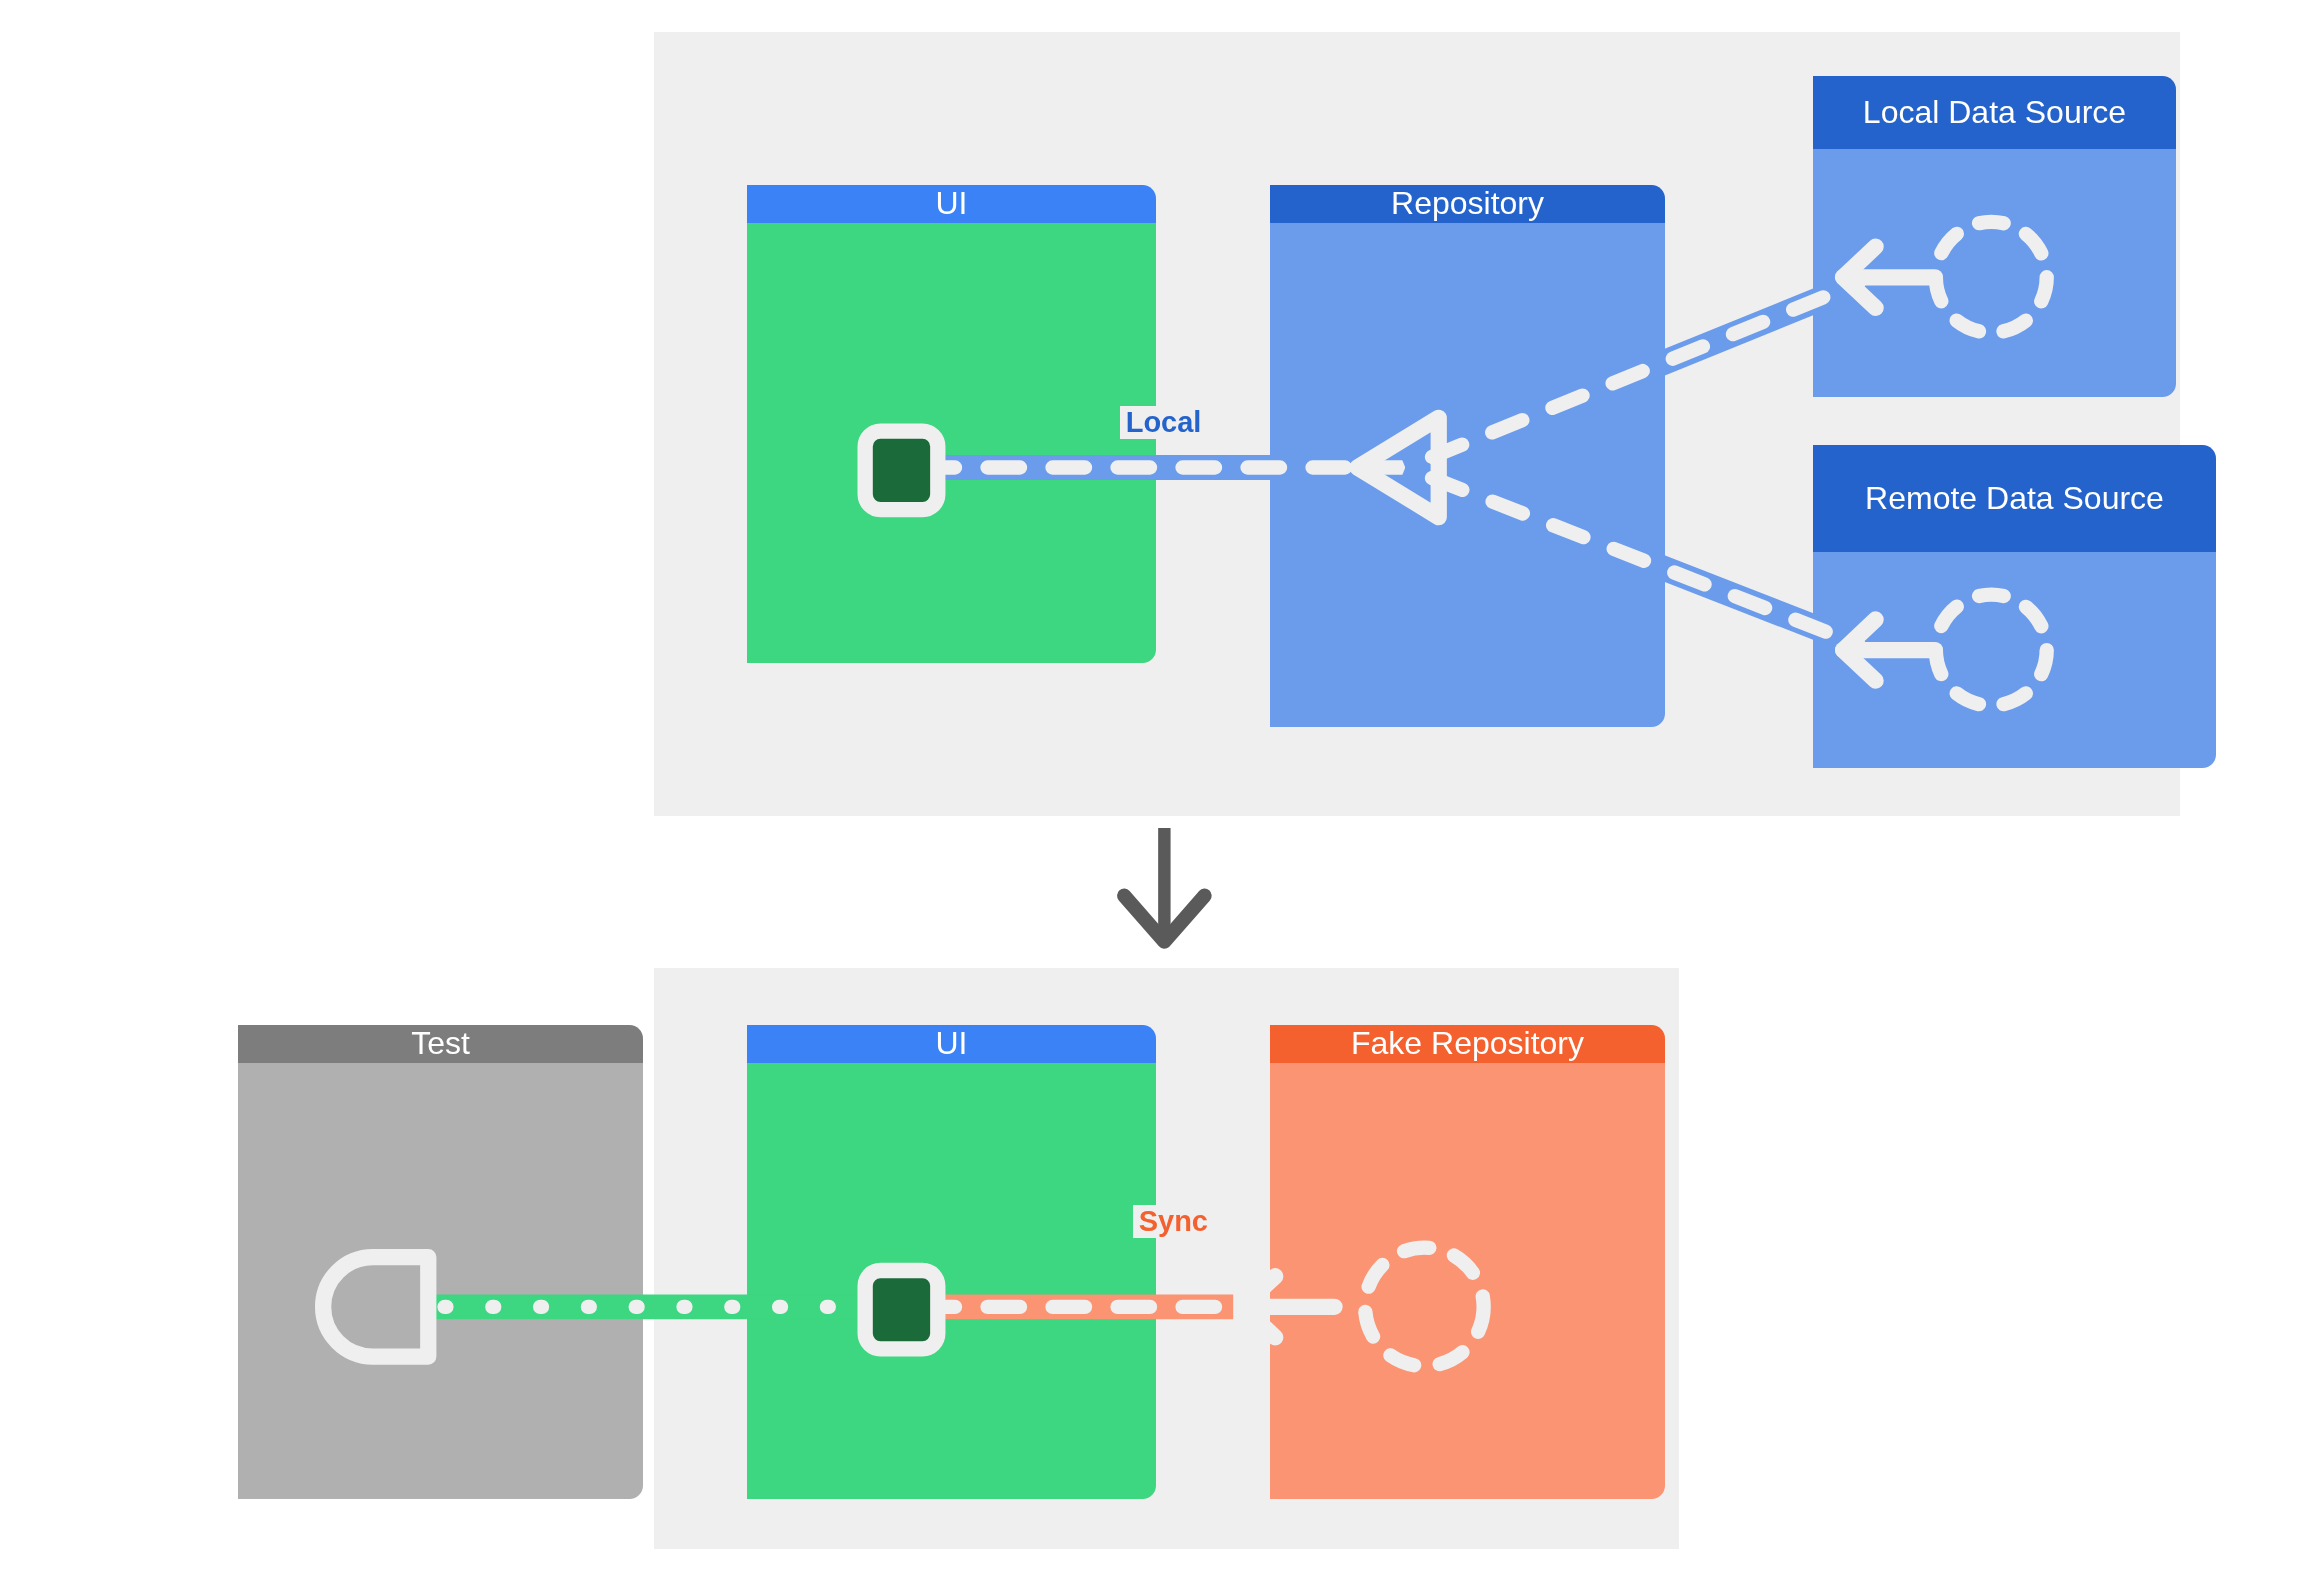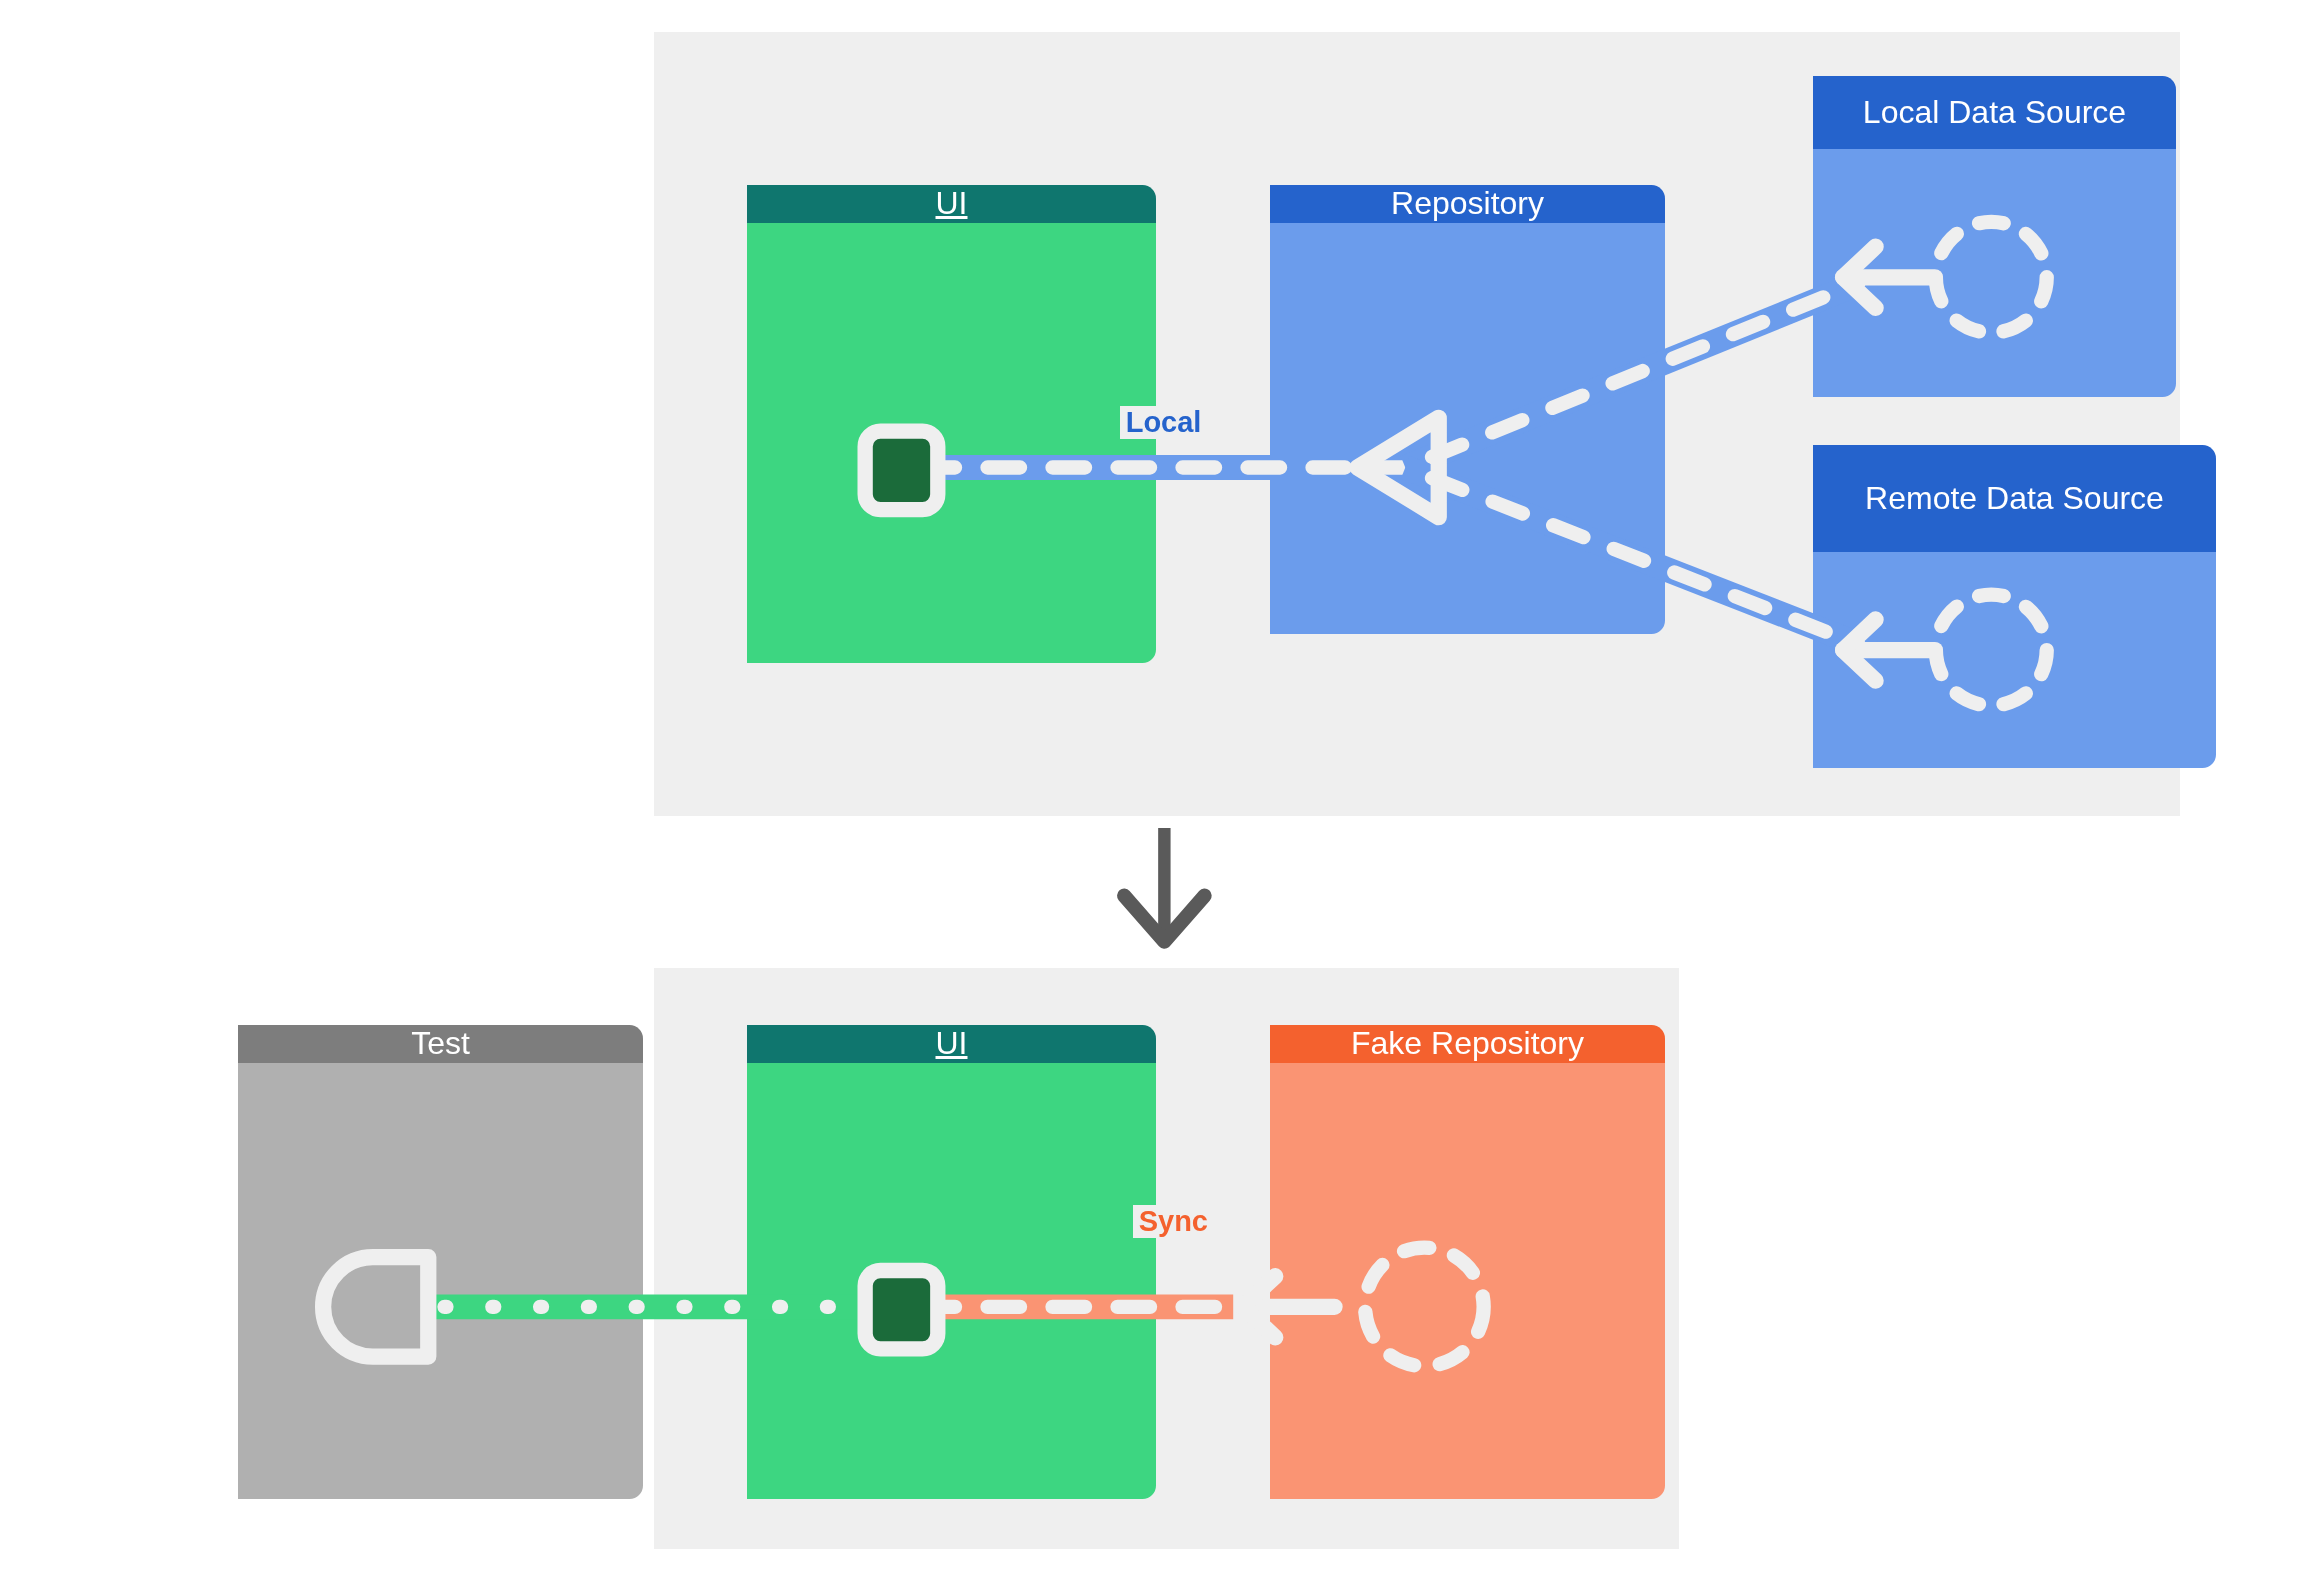--- a/index.html
+++ b/index.html
@@ -45,21 +45,21 @@
     font-weight: 400;
     padding: 0 9.6px;
     box-sizing: border-box;
   }
   .card-body {
     flex: 1 1 auto;
     position: relative;
   }
 
   
-  .v-green  .card-header { background: #0f766e; text-decoration: underline; }
+  .v-green  .card-header { background: #3b82f6; }
   .v-green  .card-body   { background: #3dd681; }
   .v-blue   .card-header { background: #2563cc; }
   .v-blue   .card-body   { background: #6b9cec; }
   .v-orange .card-header { background: #f4612e; }
   .v-orange .card-body   { background: #fa9473; }
   .v-grey   .card-header { background: #7d7d7d; }
   .v-grey   .card-body   { background: #b0b0b0; }
 
   
   .overlay {
@@ -88,21 +88,21 @@
 
 <div id="canvas">
 
   <div class="panel" style="left:654px; top:32px; width:1526px; height:784px;"></div>
 
   <div class="card v-green" style="left:703px; top:185px; width:409px; height:478px;">
     <div class="card-header">UI</div>
     <div class="card-body"></div>
   </div>
 
-  <div class="card v-blue" style="left:1226px; top:185px; width:395px; height:449px;">
+  <div class="card v-blue" style="left:1226px; top:185px; width:395px; height:542px;">
     <div class="card-header">Repository</div>
     <div class="card-body"></div>
   </div>
 
   <div class="card v-blue" style="left:1769px; top:76px; width:363px; height:321px;">
     <div class="card-header" style="height:73px;">Local Data Source</div>
     <div class="card-body"></div>
   </div>
 
   <div class="card v-blue" style="left:1769px; top:445px; width:403px; height:323px;">

